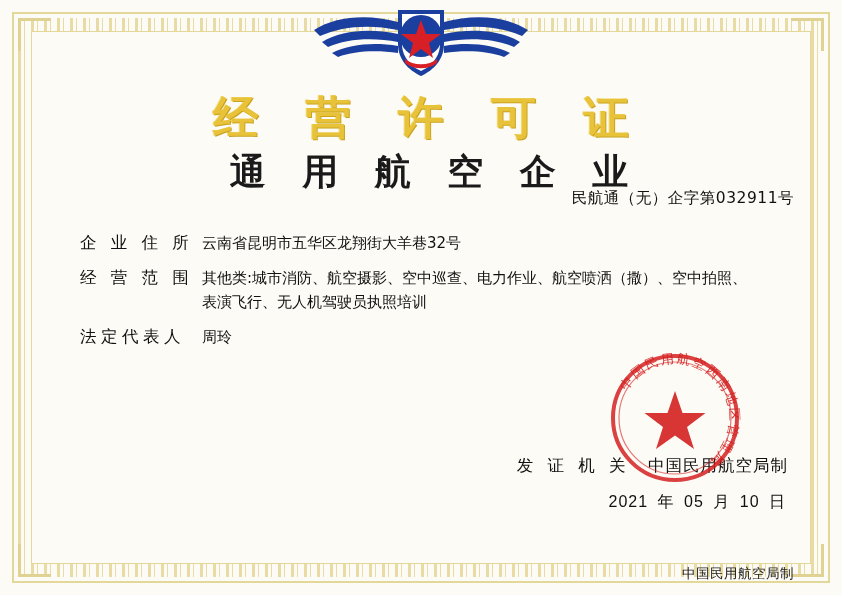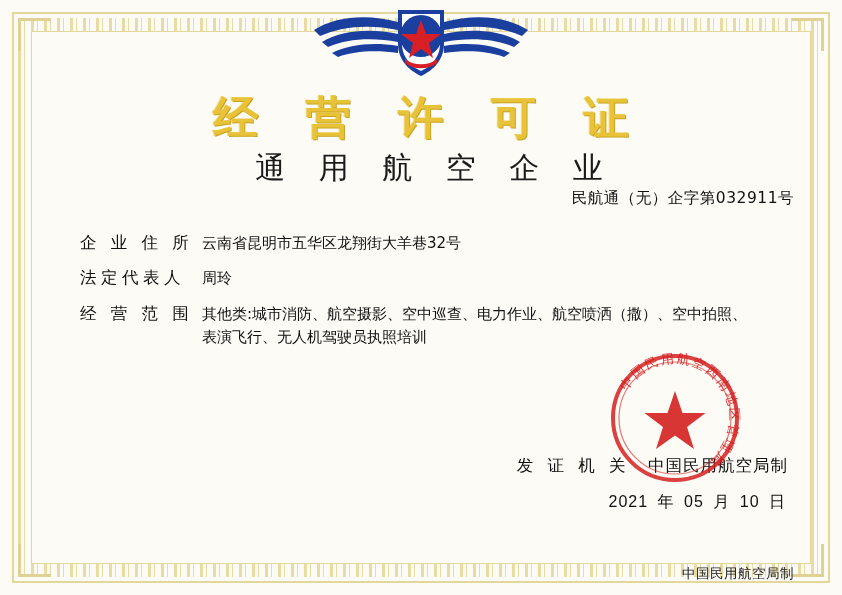--- a/index.html
+++ b/index.html
@@ -97,22 +97,22 @@
     color: #e8c33a;
     text-shadow: 1px 1px 0 #c9a320, -1px 0 0 #f3dd84;
   }
   .subtitle {
     position: absolute;
     top: 108px;
     left: 16px;
     right: 0;
     text-align: center;
     font-family: "DejaVu Serif", serif;
-    font-size: 30px;
-    font-weight: normal;
+    font-size: 36px;
+    font-weight: bold;
     letter-spacing: 12px;
     text-indent: 12px;
     color: #1a1a1a;
   }
   .serial {
     position: absolute;
     top: 148px;
     right: 0;
     font-size: 15.5px;
     color: #111;
@@ -241,30 +241,30 @@
 
       <div class="field-row">
       </div>
 
       <div class="field-row">
         <div class="field-label">企 业 住 所</div>
         <div class="field-value">云南省昆明市五华区龙翔街大羊巷32号</div>
       </div>
 
       <div class="field-row">
-        <div class="field-label">法定代表人</div>
-        <div class="field-value">周玲</div>
-      </div>
-
-      <div class="field-row">
         <div class="field-label">经 营 范 围</div>
         <div class="field-value">
           <span>其他类:城市消防、航空摄影、空中巡查、电力作业、航空喷洒（撒）、空中拍照、</span>
           <span class="line2">表演飞行、无人机驾驶员执照培训</span>
         </div>
+      </div>
+
+      <div class="field-row">
+        <div class="field-label">法定代表人</div>
+        <div class="field-value">周玲</div>
       </div>
 
     </div>
 
     <div class="issuer-row">
       <div class="issuer-label">发 证 机 关</div>
       <div class="issuer-name">中国民用航空局制</div>
     </div>
 
     <div class="date-row">

